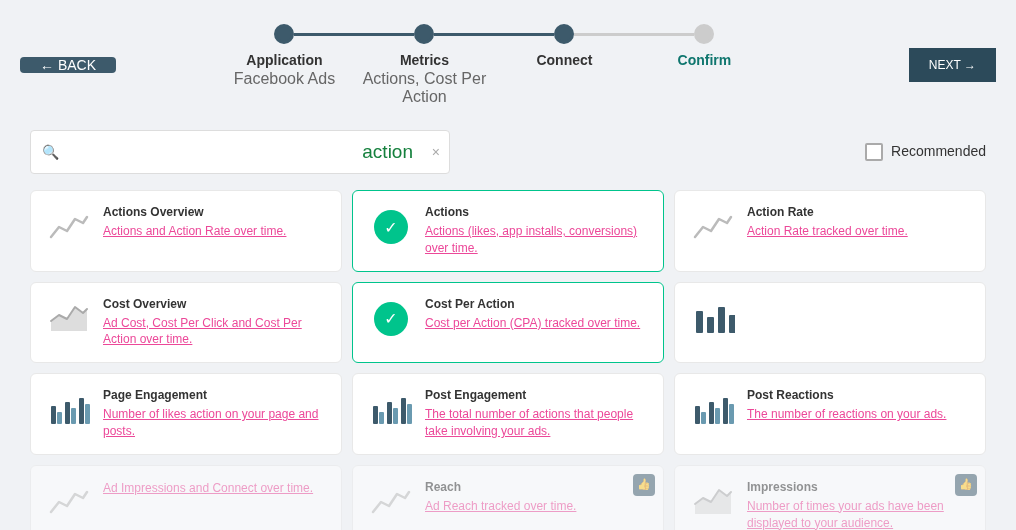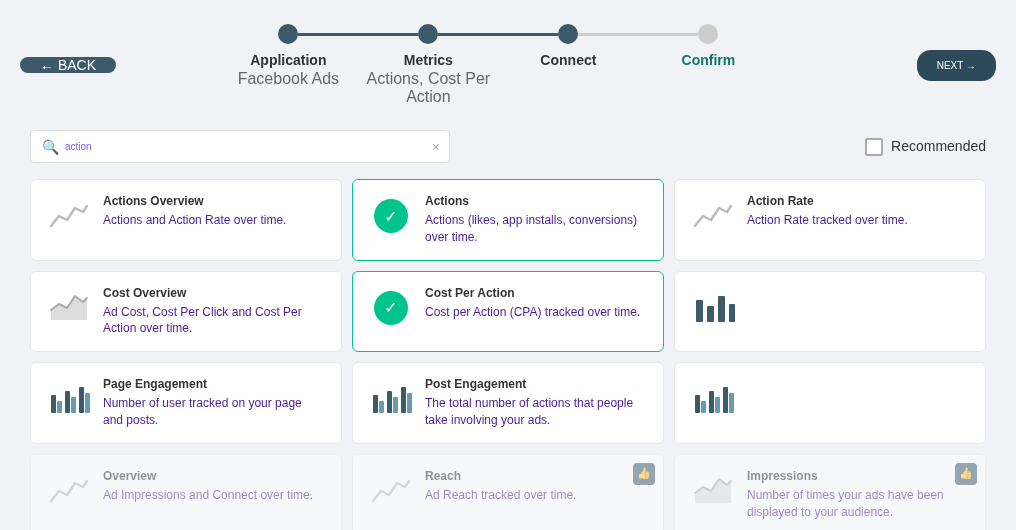--- a/index.html
+++ b/index.html
@@ -19,37 +19,37 @@
       justify-content: space-between;
       padding: 0 20px;
       height: 130px;
       background: #f0f2f5;
     }
 
     .back-btn {
       background: #3d5a6b;
       color: white;
       border: none;
-      border-radius: 12px;
+      border-radius: 4px;
       padding: 0 20px;
       font-size: 14px;
       cursor: pointer;
       display: flex;
       align-items: center;
       gap: 6px;
       font-weight: 500;
     }
 
     .next-btn {
       background: #2c4a5a;
       color: white;
       border: none;
-      border-radius: 14px;
+      border-radius: 0;
       padding: 10px 20px;
-      font-size: 10px;
+      font-size: 12px;
       cursor: pointer;
       display: flex;
       align-items: center;
       gap: 6px;
       font-weight: 500;
       margin-left: 36px;
     }
 
     
     .stepper {
@@ -142,24 +142,25 @@
       transform: translateY(-50%);
       color: #999;
       font-size: 14px;
     }
 
     .search-input {
       width: 100%;
       padding: 10px 36px 10px 34px;
       border: 1px solid #ddd;
       border-radius: 4px;
-      font-size: 10px;
+      font-size: 19px;
       background: white;
       outline: none;
-      color: #8b5cf6;
+      color: #15803d;
+      text-align: right;
     }
 
     .search-clear {
       position: absolute;
       right: 10px;
       top: 50%;
       transform: translateY(-50%);
       color: #aaa;
       cursor: pointer;
       font-size: 14px;
@@ -229,22 +230,23 @@
 
     .metric-title {
       font-size: 12px;
       font-weight: 600;
       color: #333;
       margin-bottom: 4px;
     }
 
     .metric-desc {
       font-size: 12px;
-      color: #4c1d95;
+      color: #ec4899;
       line-height: 1.4;
+      text-decoration: underline;
     }
 
     .card-badge {
       position: absolute;
       top: 8px;
       right: 8px;
       width: 22px;
       height: 22px;
       background: #3d5a6b;
       border-radius: 4px;
@@ -400,21 +402,21 @@
       <rect x="4" y="18" width="5" height="18" fill="#3d5a6b" rx="1"></rect>
       <rect x="10" y="24" width="5" height="12" fill="#6a9ab0" rx="1"></rect>
       <rect x="18" y="14" width="5" height="22" fill="#3d5a6b" rx="1"></rect>
       <rect x="24" y="20" width="5" height="16" fill="#6a9ab0" rx="1"></rect>
       <rect x="32" y="10" width="5" height="26" fill="#3d5a6b" rx="1"></rect>
       <rect x="38" y="16" width="5" height="20" fill="#6a9ab0" rx="1"></rect>
     </svg>
       </div>
     <div class="metric-info">
       <div class="metric-title">Page Engagement</div>
-      <div class="metric-desc">Number of user tracked on your page and posts.</div>
+      <div class="metric-desc">Number of likes action on your page and posts.</div>
     </div>
 
   </div>
     <div class="metric-card">
     <div class="metric-icon">
         <svg viewBox="0 0 44 44">
       <rect x="4" y="18" width="5" height="18" fill="#3d5a6b" rx="1"></rect>
       <rect x="10" y="24" width="5" height="12" fill="#6a9ab0" rx="1"></rect>
       <rect x="18" y="14" width="5" height="22" fill="#3d5a6b" rx="1"></rect>
       <rect x="24" y="20" width="5" height="16" fill="#6a9ab0" rx="1"></rect>
@@ -432,30 +434,33 @@
     <div class="metric-icon">
         <svg viewBox="0 0 44 44">
       <rect x="4" y="18" width="5" height="18" fill="#3d5a6b" rx="1"></rect>
       <rect x="10" y="24" width="5" height="12" fill="#6a9ab0" rx="1"></rect>
       <rect x="18" y="14" width="5" height="22" fill="#3d5a6b" rx="1"></rect>
       <rect x="24" y="20" width="5" height="16" fill="#6a9ab0" rx="1"></rect>
       <rect x="32" y="10" width="5" height="26" fill="#3d5a6b" rx="1"></rect>
       <rect x="38" y="16" width="5" height="20" fill="#6a9ab0" rx="1"></rect>
     </svg>
       </div>
+    <div class="metric-info">
+      <div class="metric-title">Post Reactions</div>
+      <div class="metric-desc">The number of reactions on your ads.</div>
+    </div>
 
   </div>
     <div class="metric-card dimmed">
     <div class="metric-icon">
         <svg viewBox="0 0 44 44">
       <polyline points="4,32 12,22 20,26 28,14 36,18 40,12" fill="none" stroke="#bbb" stroke-width="2.5" stroke-linejoin="round" stroke-linecap="round"></polyline>
     </svg>
       </div>
     <div class="metric-info">
-      <div class="metric-title">Overview</div>
       <div class="metric-desc">Ad Impressions and Connect over time.</div>
     </div>
 
   </div>
     <div class="metric-card dimmed">
     <div class="metric-icon">
         <svg viewBox="0 0 44 44">
       <polyline points="4,32 12,22 20,26 28,14 36,18 40,12" fill="none" stroke="#bbb" stroke-width="2.5" stroke-linejoin="round" stroke-linecap="round"></polyline>
     </svg>
       </div>

